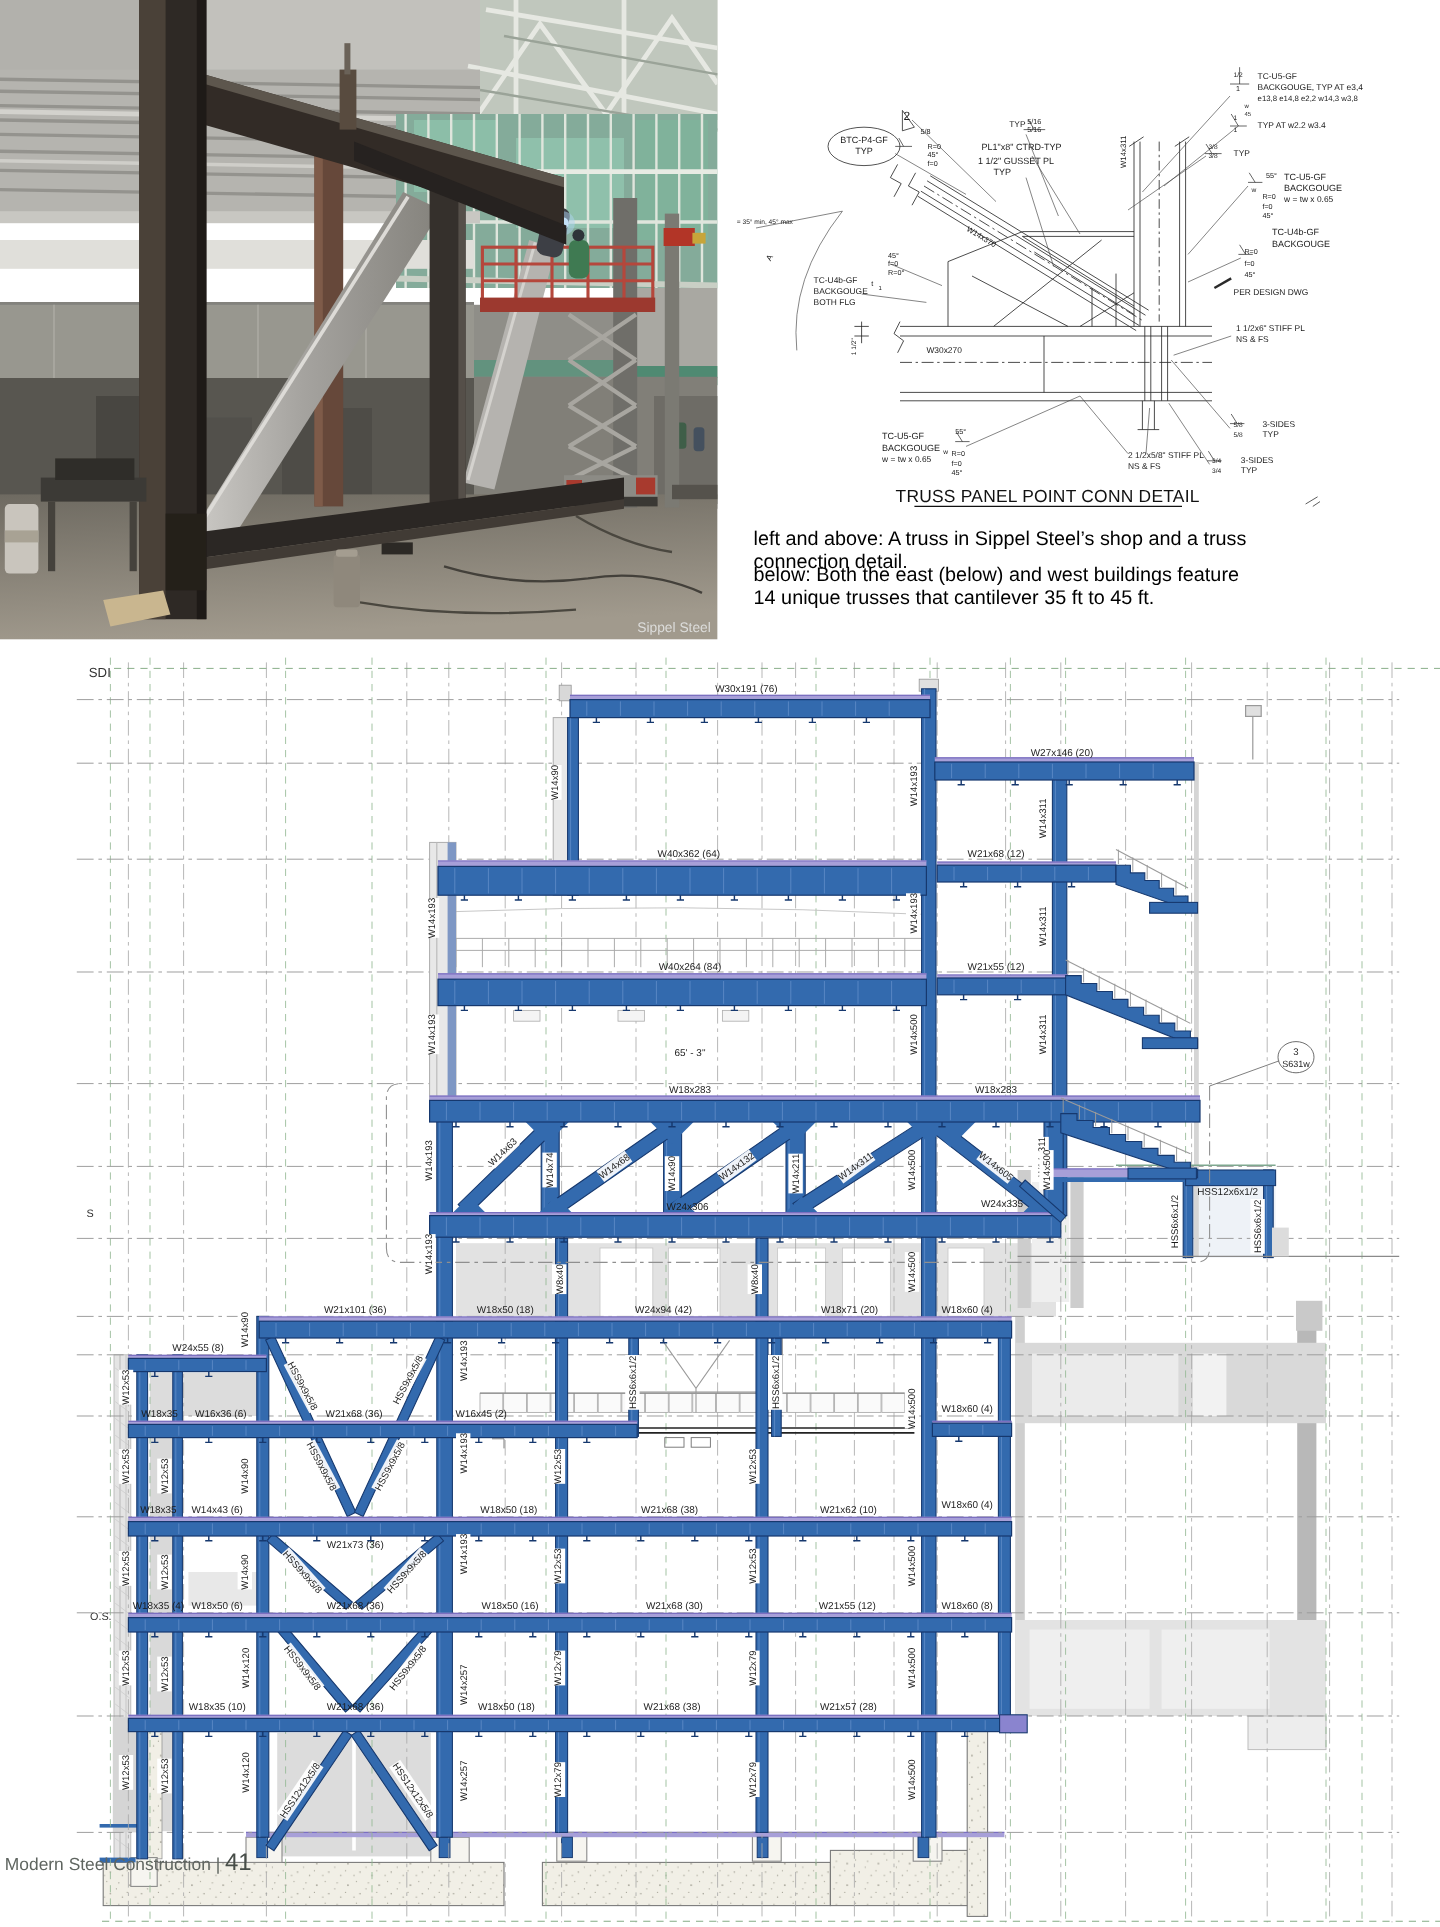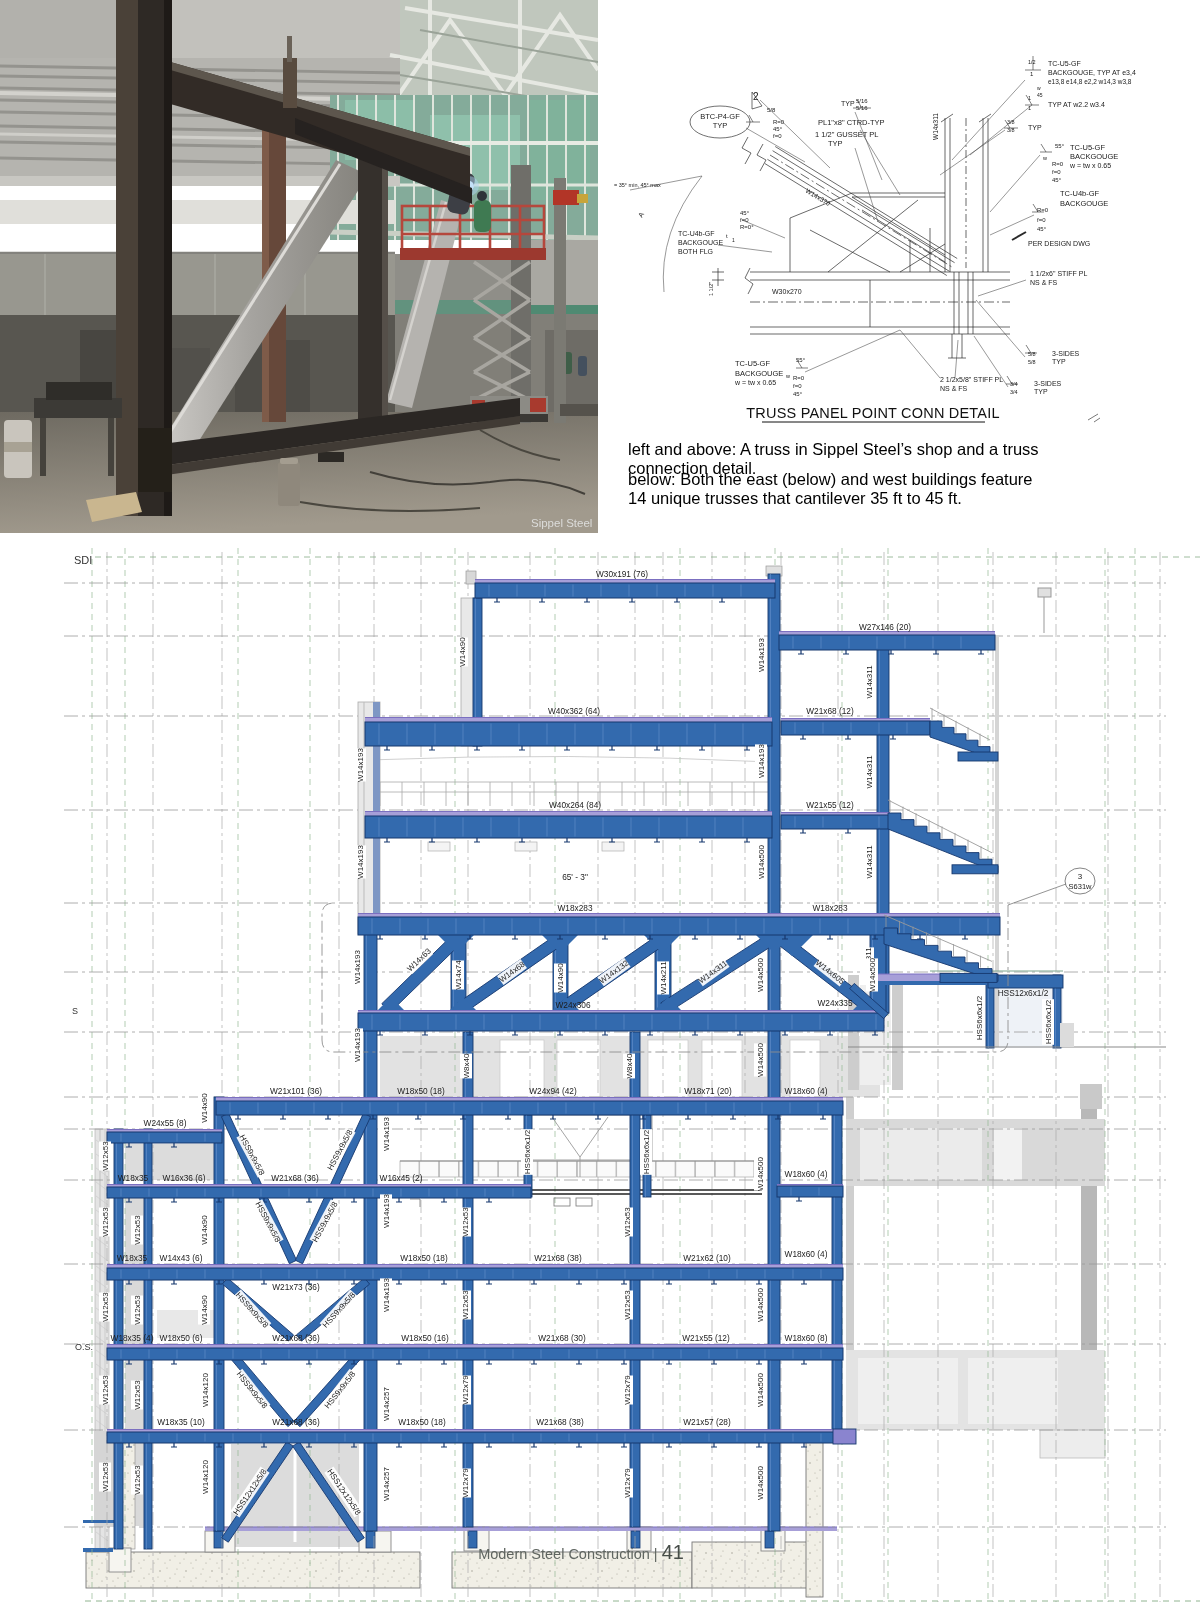--- a/index.html
+++ b/index.html
@@ -1031,13 +1031,13 @@
 <g transform="rotate(-56 250 952)">
       <rect x="223.0" y="946.5" width="53.9" height="11.0" fill="#fff" opacity="0.92"></rect>
       <text x="250" y="954.6" font-size="8.0" fill="#1c1c1c" text-anchor="middle" font-family="Liberation Sans, sans-serif">HSS12x12x5/8</text>
     </g>
 <g transform="rotate(56 344 952)">
       <rect x="317.0" y="946.5" width="53.9" height="11.0" fill="#fff" opacity="0.92"></rect>
       <text x="344" y="954.6" font-size="8.0" fill="#1c1c1c" text-anchor="middle" font-family="Liberation Sans, sans-serif">HSS12x12x5/8</text>
     </g>
 </svg>
 
-<div style="position:absolute;left:16px;top:1541px;width:1130px;text-align:center;color:#5f6560;font-size:14.5px">Modern Steel Construction | <span style="font-size:20px;color:#474d48">41</span></div>
+<div style="position:absolute;left:4px;top:1541px;width:1130px;text-align:left;color:#5f6560;font-size:14.5px">Modern Steel Construction | <span style="font-size:20px;color:#474d48">41</span></div>
 
 </body></html>

